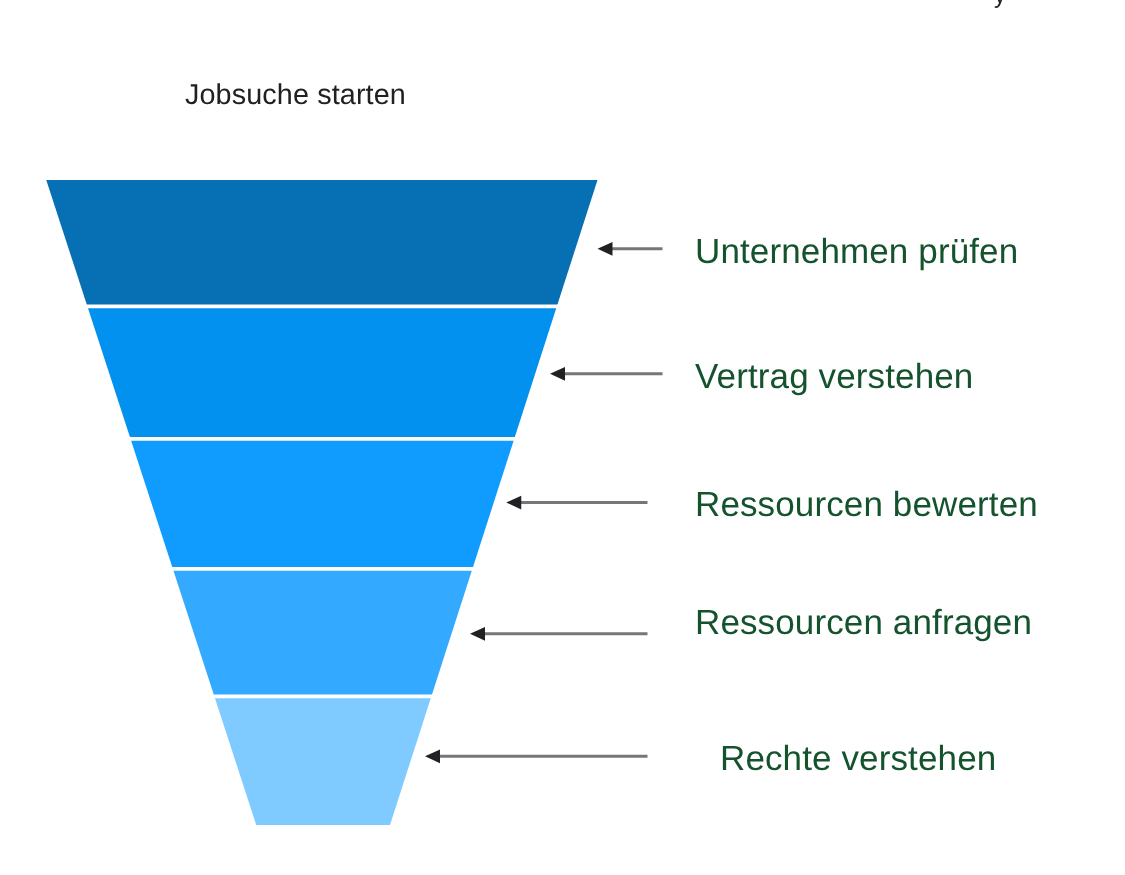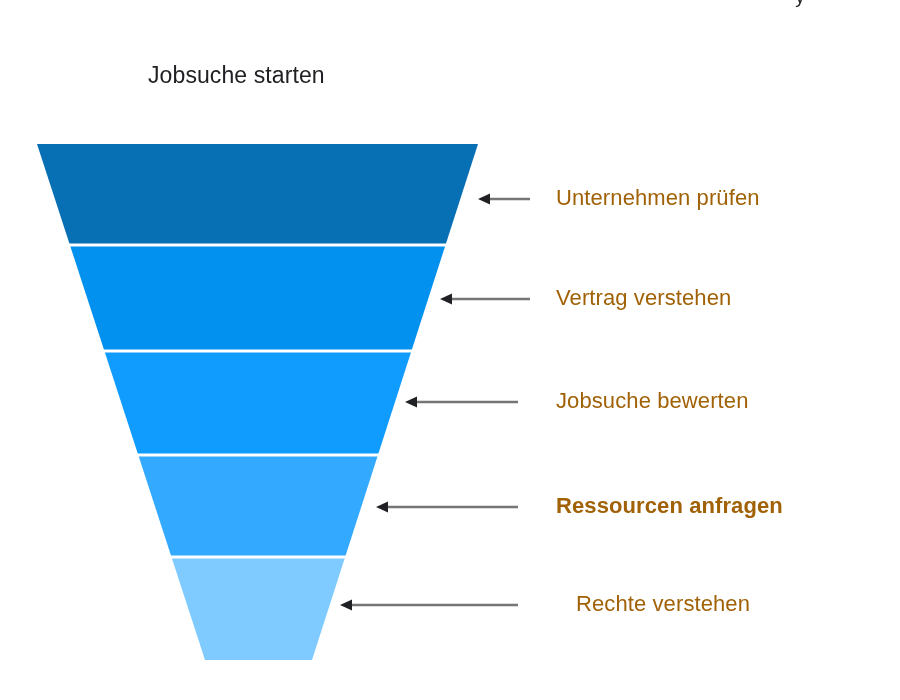--- a/index.html
+++ b/index.html
@@ -44,22 +44,22 @@
     position: absolute;
     left: 148px;
     top: 62px;
     font-size: 23px;
     color: #202124;
     white-space: nowrap;
     letter-spacing: 0.1px;
   }
   .stage-label {
     position: absolute;
-    font-size: 22px;
-    color: #a16207;
+    font-size: 28px;
+    color: #14532d;
     white-space: nowrap;
     letter-spacing: 0.1px;
   }
 </style>
 </head>
 <body>
 
 <div id="stage">
 
   <div class="clipped-title">y</div>
@@ -90,18 +90,18 @@
         <line x1="387" y1="507" x2="518" y2="507" stroke="#767676" stroke-width="2.4"></line>
         <polygon points="376,507 388,501.5 388,512.5" fill="#202124"></polygon>
         <line x1="351" y1="605" x2="518" y2="605" stroke="#767676" stroke-width="2.4"></line>
         <polygon points="340,605 352,599.5 352,610.5" fill="#202124"></polygon>
       </g>
   </svg>
 
   <div id="label-layer">
       <div class="stage-label" style="left: 556px; top: 185px;">Unternehmen prüfen</div>
       <div class="stage-label" style="left: 556px; top: 285px;">Vertrag verstehen</div>
-      <div class="stage-label" style="left: 556px; top: 388px;">Jobsuche bewerten</div>
-      <div class="stage-label" style="left: 556px; top: 493px; font-weight: bold;">Ressourcen anfragen</div>
+      <div class="stage-label" style="left: 556px; top: 388px;">Ressourcen bewerten</div>
+      <div class="stage-label" style="left: 556px; top: 482px;">Ressourcen anfragen</div>
       <div class="stage-label" style="left: 556px; top: 591px; margin-left: 20px;">Rechte verstehen</div>
     </div>
 
 </div>
 
 </body></html>

